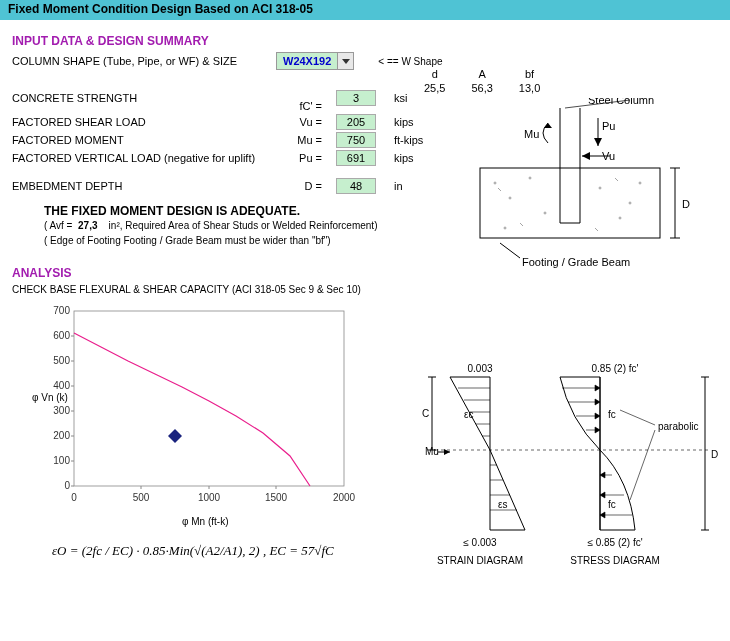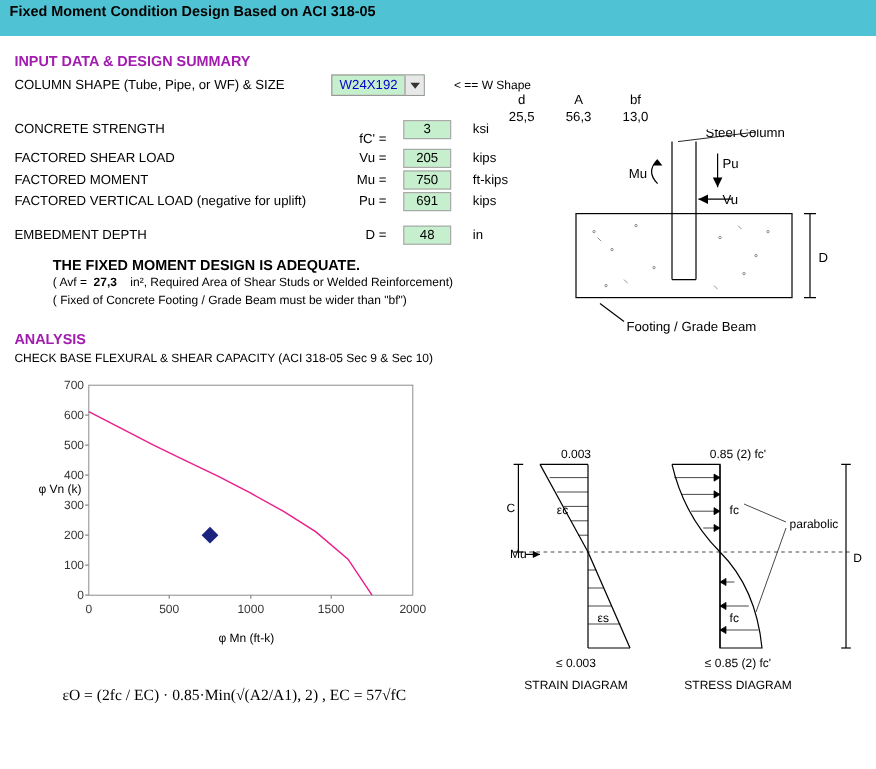--- a/index.html
+++ b/index.html
@@ -11,21 +11,21 @@
     color: #000;
     background: #fff;
     width: 730px;
   }
   .title-bar {
     background: #4fc3d4;
     color: #000;
     font-weight: bold;
     font-size: 12px;
     padding: 2px 8px;
-    height: 30px;
+    height: 20px;
     overflow: hidden;
   }
   .content { padding: 8px 12px; }
   .section-header {
     font-weight: bold;
     font-size: 12px;
     color: #a21caf;
     margin: 6px 0 4px 0;
   }
   .row {
@@ -48,21 +48,21 @@
   }
   .dropdown {
     display: inline-flex;
     align-items: center;
     background: #c6efce;
     border: 1px solid #999;
     height: 18px;
   }
   .dropdown-text {
     padding: 0 6px;
-    font-weight: normal;
+    font-weight: bold;
     color: #0000cc;
     font-size: 11px;
   }
   .dropdown-arrow {
     width: 16px;
     height: 16px;
     background: #e8e8e8;
     border-left: 1px solid #999;
     display: flex;
     align-items: center;
@@ -90,21 +90,21 @@
   .note { margin-left: 32px; font-size: 10px; }
   .analysis-sub { font-size: 10px; margin-bottom: 6px; }
   .chart-area {
     position: relative;
     width: 340px;
     height: 230px;
     margin-left: 10px;
     margin-top: 4px;
   }
   .diagrams { position: absolute; }
-  .formula { font-family: 'Times New Roman', serif; font-size: 13px; margin-left: 40px; margin-top: 30px; }
+  .formula { font-family: 'Times New Roman', serif; font-style: italic; font-size: 13px; margin-left: 40px; margin-top: 12px; }
   .bottom-right {
     position: absolute;
     left: 440px;
     top: 612px;
     font-size: 10px;
   }
   .bottom-right td { padding: 0 6px; }
 </style>
 </head>
 <body>
@@ -224,21 +224,21 @@
 
     <line x1="50" y1="145" x2="70" y2="160" stroke="#000"></line>
     <text x="72" y="168" font-size="11">Footing  /  Grade Beam</text>
   </svg>
 
   <div class="adequate">THE FIXED MOMENT DESIGN IS ADEQUATE.</div>
   <div class="note">
     <span>( Avf  =</span>&nbsp;&nbsp;<b><span>27,3</span></b>&nbsp;&nbsp;&nbsp;
     <span>in²</span><span>, Required Area of Shear Studs or Welded Reinforcement)</span>
   </div>
-  <div class="note" style="margin-top:4px;">( Fixed of Concrete Footing / Grade Beam must be wider than "bf")</div>
+  <div class="note" style="margin-top:4px;">( Edge of Footing Footing / Grade Beam must be wider than "bf")</div>
 
   <div style="height:14px;"></div>
 
   <div class="section-header">ANALYSIS</div>
   <div class="analysis-sub">CHECK BASE FLEXURAL &amp; SHEAR CAPACITY (ACI 318-05 Sec 9 &amp; Sec 10)</div>
 
   <div class="chart-area">
     <svg width="340" height="230">
 
       <rect x="52" y="10" width="270" height="175" fill="none" stroke="#888" stroke-width="0.8"></rect>

